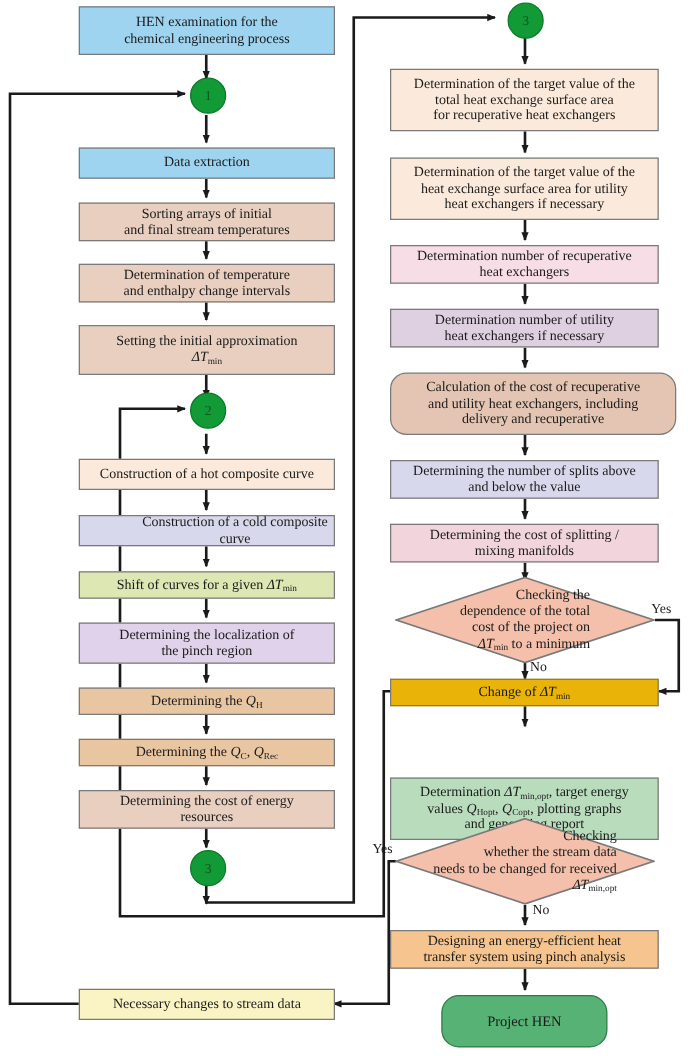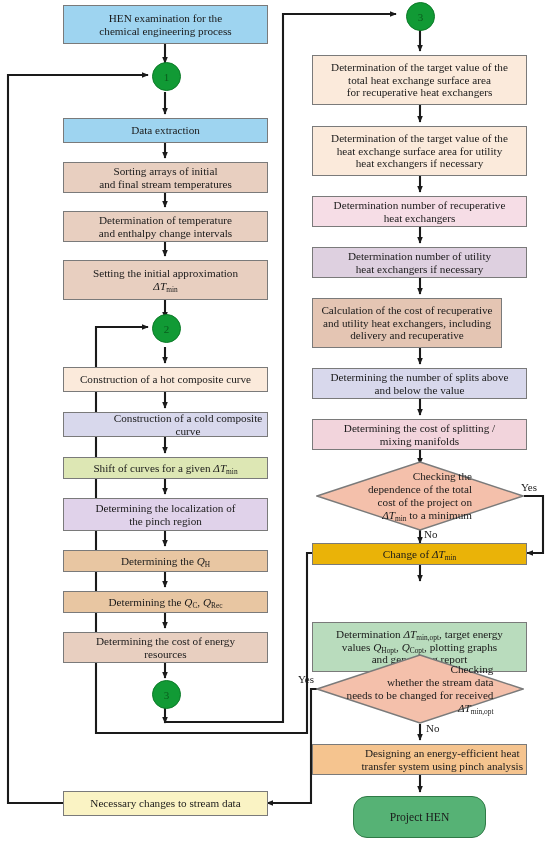--- a/index.html
+++ b/index.html
@@ -207,21 +207,21 @@
     </span>
   </div>
 
   <div class="node" style="left:312px;top:247px;width:215px;height:31px;background:#ded0e0;">
     <span class="t">
       <span>Determination number of utility</span><br>
       <span>heat exchangers if necessary</span>
     </span>
   </div>
 
-  <div class="node" style="left:312px;top:298px;width:190px;height:50px;background:#e4c5b3;">
+  <div class="node" style="left:312px;top:298px;width:229px;height:50px;background:#e4c5b3;border-radius:13px;">
     <span class="t">
       <span>Calculation of the cost of recuperative</span><br>
       <span>and utility heat exchangers, including</span><br>
       <span>delivery and recuperative</span>
     </span>
   </div>
 
   <div class="node" style="left:312px;top:368px;width:215px;height:31px;background:#d8d8ec;">
     <span class="t">
       <span>Determining the number of splits above</span><br>
@@ -277,21 +277,21 @@
         <span>whether the stream data</span><br>
         <span>needs to be changed for received</span><br>
         <i>ΔT</i><sub>min,opt</sub>
       </span>
     </div>
   </div>
 
   <div class="lbl" style="left:298px;top:673px;">Yes</div>
   <div class="lbl" style="left:426px;top:722px;">No</div>
 
-  <div class="node" style="left:312px;top:744px;width:215px;height:31px;background:#f5c48f;justify-content:flex-end;">
+  <div class="node" style="left:312px;top:744px;width:215px;height:31px;background:#f5c48f;">
     <span class="t">
       <span>Designing an energy-efficient heat</span><br>
       <span>transfer system using pinch analysis</span>
     </span>
   </div>
 
   <div class="term" style="left:353px;top:796px;width:133px;height:42px;">
     <span>Project HEN</span>
   </div>
 

